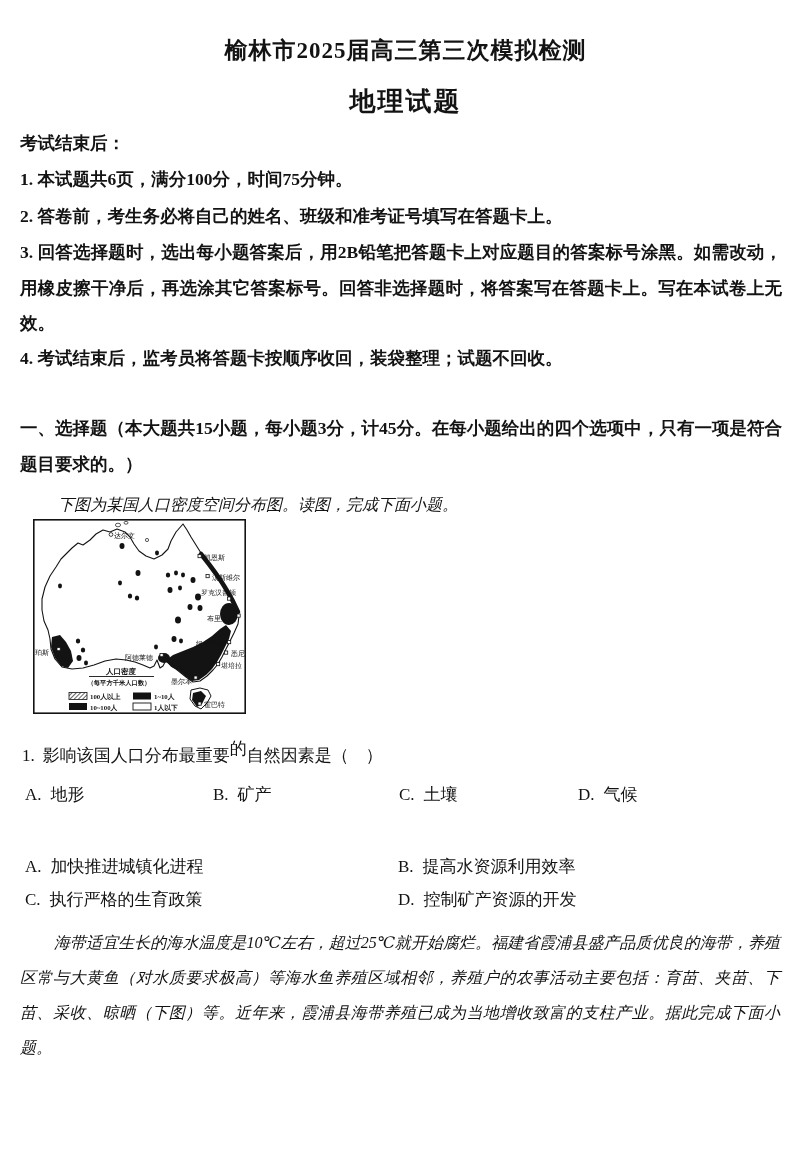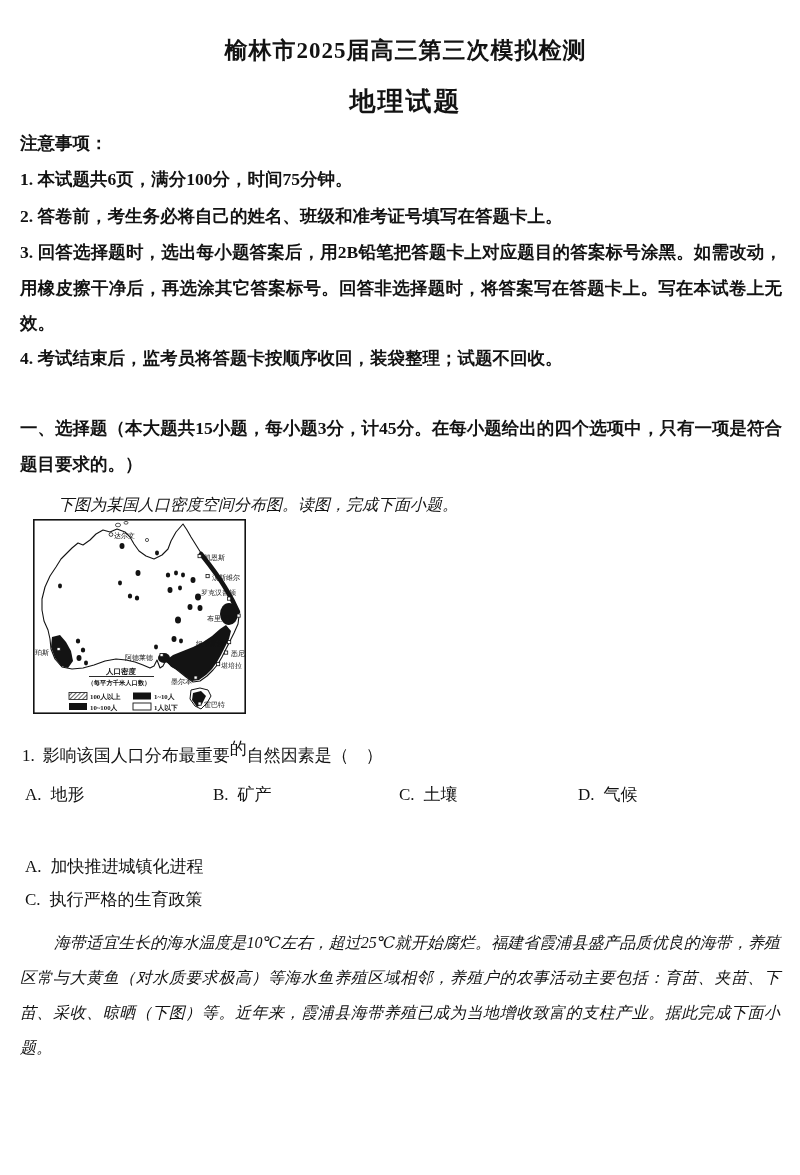--- a/index.html
+++ b/index.html
@@ -20,21 +20,21 @@
   svg text{font-family:"Liberation Serif","DejaVu Serif",serif;}
 </style>
 </head>
 <body>
 
 <div class="page">
 
   <div class="abs c b title" style="top:35px;">榆林市2025届高三第三次模拟检测</div>
   <div class="abs c b subtitle" style="top:84px;">地理试题</div>
 
-  <div class="abs b body-text" style="top:126px;left:20px;">注意事项：</div>
+  <div class="abs b body-text" style="top:126px;left:20px;">考试结束后：</div>
   <div class="abs b body-text" style="top:162px;left:20px;">1. 本试题共6页，满分100分，时间75分钟。</div>
   <div class="abs b body-text" style="top:199px;left:20px;">2. 答卷前，考生务必将自己的姓名、班级和准考证号填写在答题卡上。</div>
   <div class="abs b body-text just" style="top:235px;left:20px;width:762px;">3. 回答选择题时，选出每小题答案后，用2B铅笔把答题卡上对应题目的答案标号涂黑。如需改动，用橡皮擦干净后，再选涂其它答案标号。回答非选择题时，将答案写在答题卡上。写在本试卷上无效。</div>
   <div class="abs b body-text" style="top:341px;left:20px;">4. 考试结束后，监考员将答题卡按顺序收回，装袋整理；试题不回收。</div>
 
   <div class="abs b body-text just" style="top:411px;left:20px;width:762px;">一、选择题（本大题共15小题，每小题3分，计45分。在每小题给出的四个选项中，只有一项是符合题目要求的。）</div>
 
   <div class="abs kai" style="top:487px;left:58px;">下图为某国人口密度空间分布图。读图，完成下面小题。</div>
 
   <svg class="abs" style="top:519px;left:33px;" width="213" height="195" viewBox="0 0 213 195">
@@ -159,19 +159,25 @@
   <div class="abs q" style="top:783px;left:399px;">
     <span class="opt-label">C.</span><span>土壤</span>
   </div>
   <div class="abs q" style="top:783px;left:578px;">
     <span class="opt-label">D.</span><span>气候</span>
   </div>
 
   <div class="abs q" style="top:855px;left:25px;">
     <span class="opt-label">A.</span><span>加快推进城镇化进程</span>
   </div>
+  <div class="abs q" style="top:855px;left:398px;">
+    <span class="opt-label">B.</span><span>提高水资源利用效率</span>
+  </div>
   <div class="abs q" style="top:888px;left:25px;">
     <span class="opt-label">C.</span><span>执行严格的生育政策</span>
+  </div>
+  <div class="abs q" style="top:888px;left:398px;">
+    <span class="opt-label">D.</span><span>控制矿产资源的开发</span>
   </div>
 
   <div class="abs kai just" style="top:925px;left:20px;width:760px;text-indent:34px;">海带适宜生长的海水温度是10℃左右，超过25℃就开始腐烂。福建省霞浦县盛产品质优良的海带，养殖区常与大黄鱼（对水质要求极高）等海水鱼养殖区域相邻，养殖户的农事活动主要包括：育苗、夹苗、下苗、采收、晾晒（下图）等。近年来，霞浦县海带养殖已成为当地增收致富的支柱产业。据此完成下面小题。</div>
 
 </div>
 
 </body></html>

